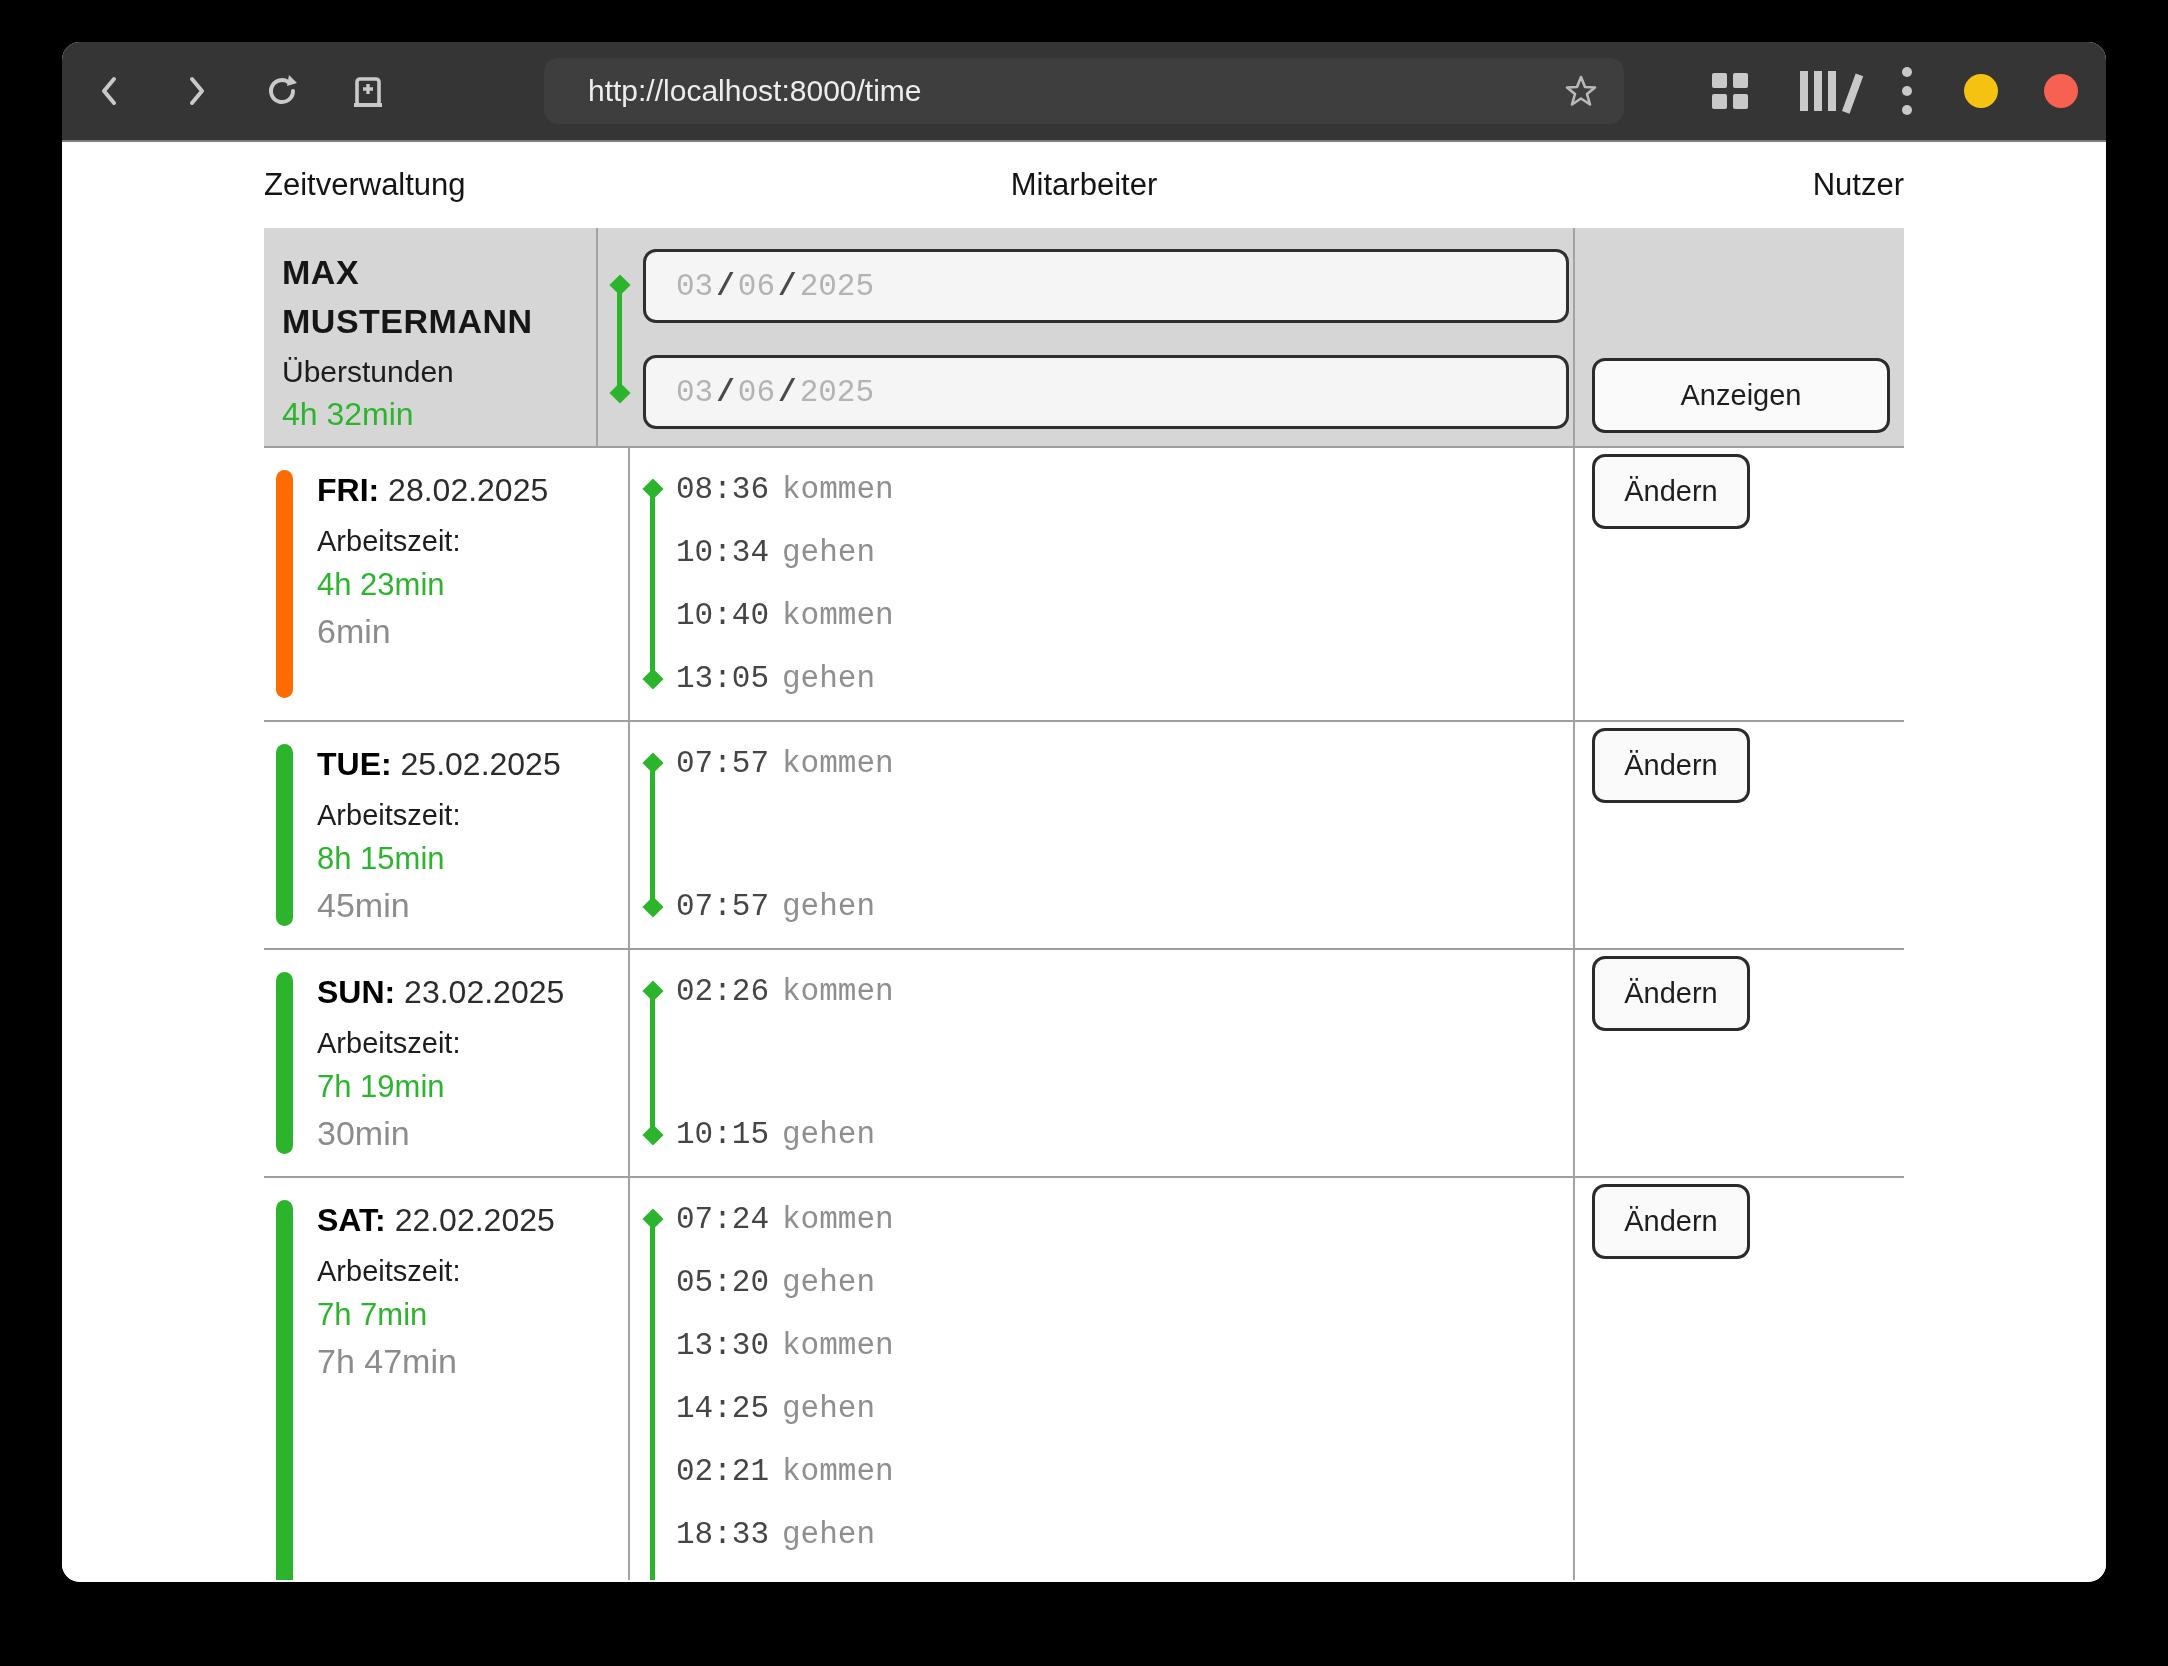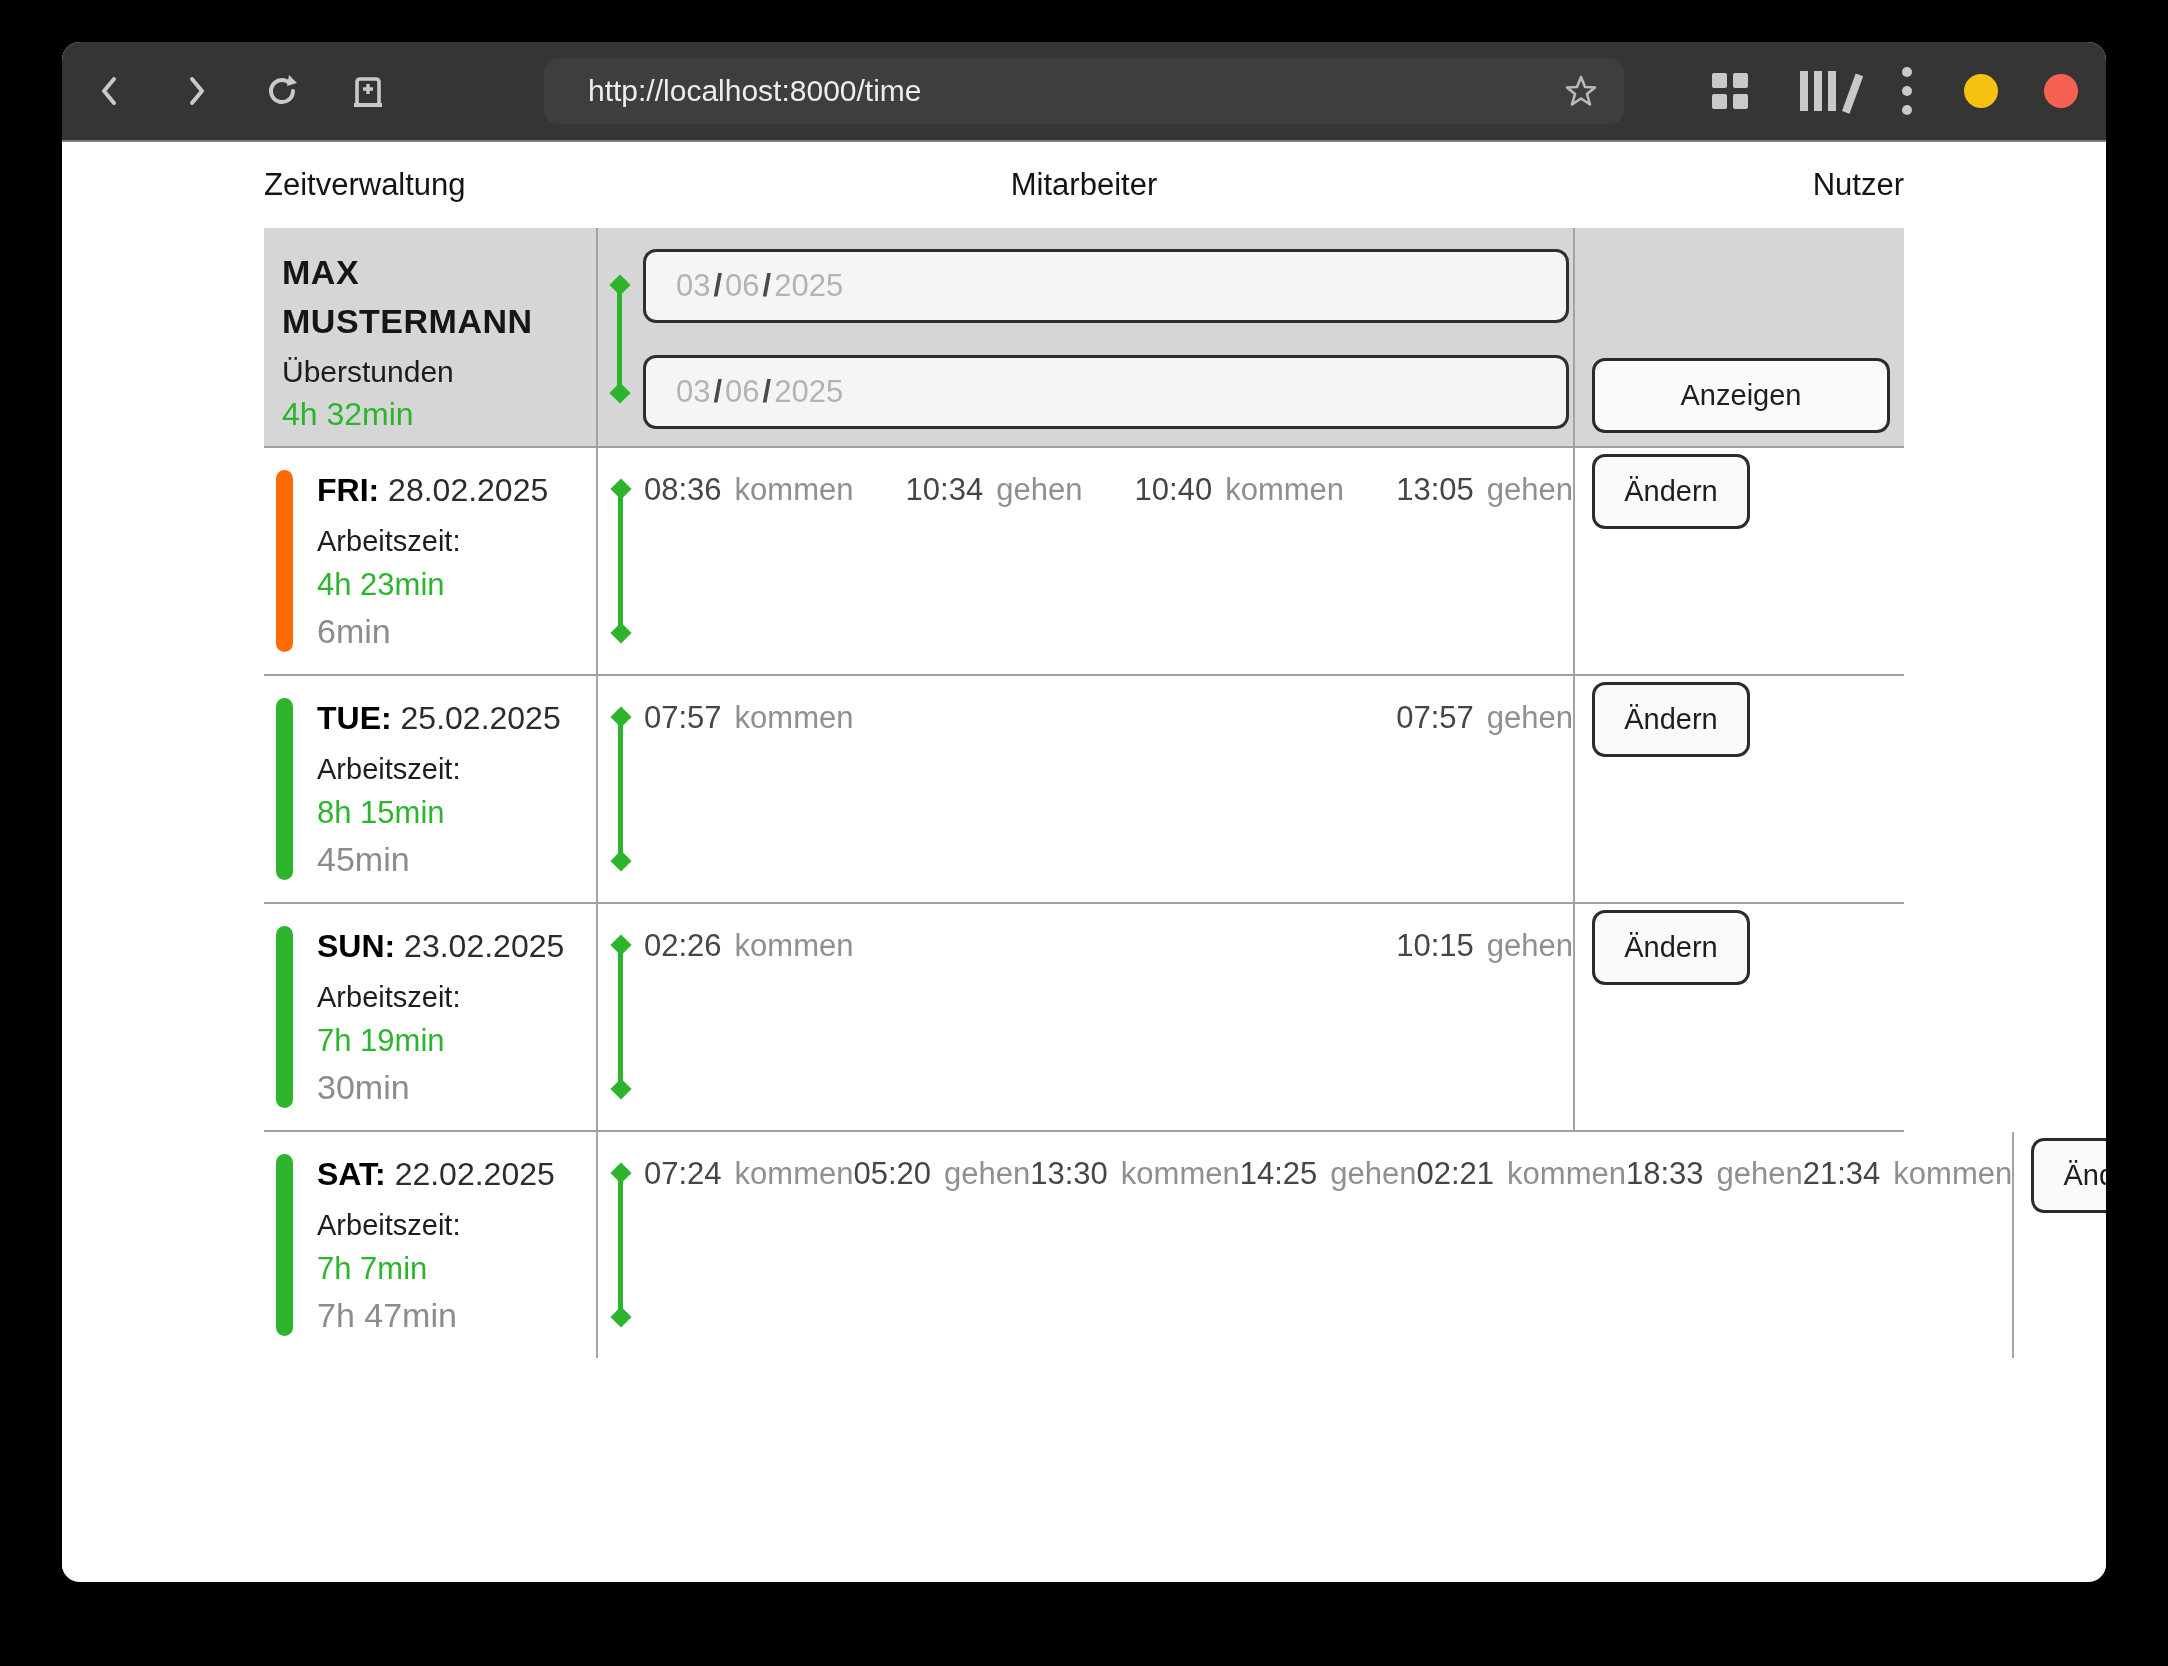--- a/index.html
+++ b/index.html
@@ -27,21 +27,21 @@
 
   
   .page{background:#fff;height:1438px;padding:0 202px;box-sizing:border-box;overflow:hidden;}
   .nav{position:relative;height:86px;display:flex;align-items:center;font-size:31px;color:#141414;}
   .nav .center{position:absolute;left:0;right:0;text-align:center;}
   .nav .right{margin-left:auto;}
   .nav span{cursor:pointer;}
 
   .grid-row{display:grid;grid-template-columns:332px 1fr 329px;box-sizing:border-box;}
   .cell{box-sizing:border-box;position:relative;}
-  .cell-mid{border-left:2px solid #a3a3a3;border-right:2px solid #a3a3a3;}
+  .cell-mid{border-left:2px solid #a3a3a3;border-right:2px solid #a3a3a3;font-family:Liberation Mono, monospace;}
 
   
   .panel{background:#d6d6d6;min-height:218px;}
   .panel .cell-left{padding:20px 0 0 18px;}
   .emp-name{font-size:34px;font-weight:700;color:#161616;line-height:49px;letter-spacing:.5px;}
   .ot-label{font-size:30px;color:#1c1c1c;margin-top:9px;}
   .ot-value{font-size:32px;color:var(--green);margin-top:7px;}
   .panel .cell-mid{display:flex;flex-direction:column;justify-content:space-between;padding:21px 4px 17px 45px;}
   .date-input{height:74px;background:#f5f5f5;border:3px solid #2f2f2f;border-radius:13px;display:flex;align-items:center;padding:0 30px;box-sizing:border-box;font-size:31px;cursor:text;}
   .date-input .d{color:#b3b3b3;}
@@ -55,21 +55,21 @@
 
   
   .day-row{min-height:228px;border-top:2px solid #9f9f9f;}
   .cell-day{padding:24px 0 0 53px;}
   .day-bar{position:absolute;left:12px;top:22px;bottom:22px;width:17px;border-radius:9px;}
   .day-title{font-size:32px;color:#2c2c2c;}
   .day-title b{color:#000;font-weight:700;}
   .work-label{font-size:29px;color:#1d1d1d;margin-top:16px;}
   .work-time{font-size:31px;color:var(--green);margin-top:9px;}
   .pause-time{font-size:34px;color:#8c8c8c;margin-top:9px;}
-  .cell-times{display:flex;flex-direction:row;justify-content:space-between;padding:10px 0 10px 46px;}
+  .cell-times{display:flex;flex-direction:column;justify-content:space-between;padding:10px 0 10px 46px;margin-left:32px;}
   .time-entry{height:63px;display:flex;align-items:center;font-size:31px;flex:0 0 auto;}
   .time-entry .t{color:#454545;}
   .time-entry .w{color:#8f8f8f;margin-left:13px;}
   .row-timeline{position:absolute;left:20px;top:41px;bottom:41px;width:5px;background:var(--green);}
   .diam::before,.diam::after{content:'';position:absolute;left:50%;width:15px;height:15px;background:var(--green);transform:translate(-50%,-50%) rotate(45deg);}
   .diam::before{top:0;}
   .diam::after{top:100%;}
   .cell-action{padding:6px 0 0 17px;}
 </style>
 </head>

